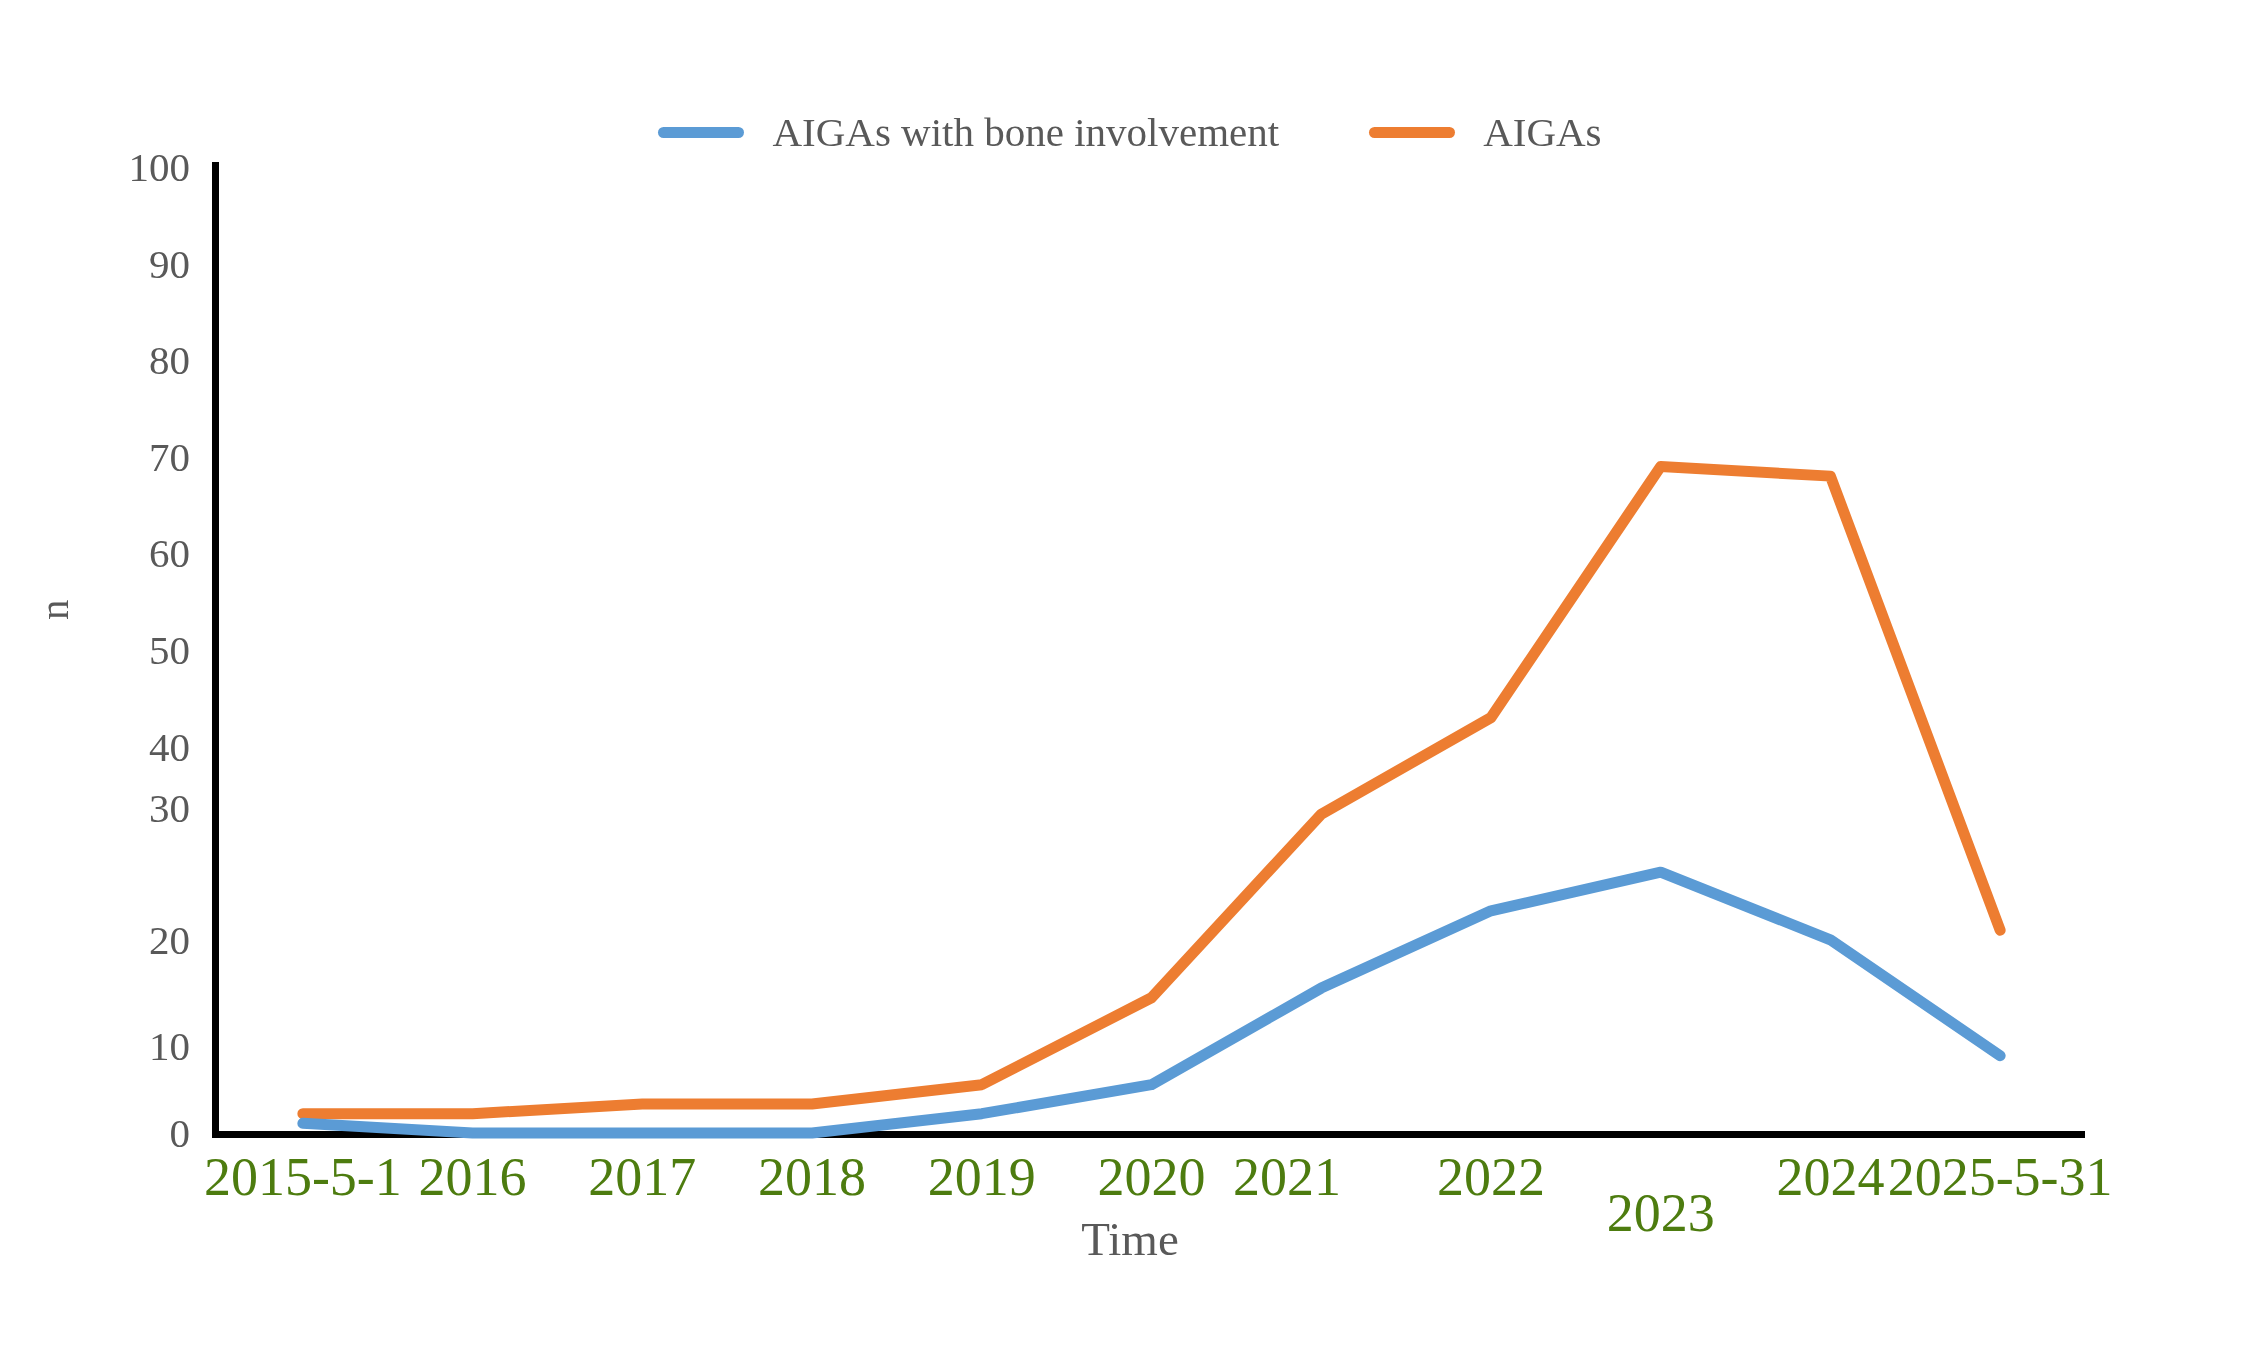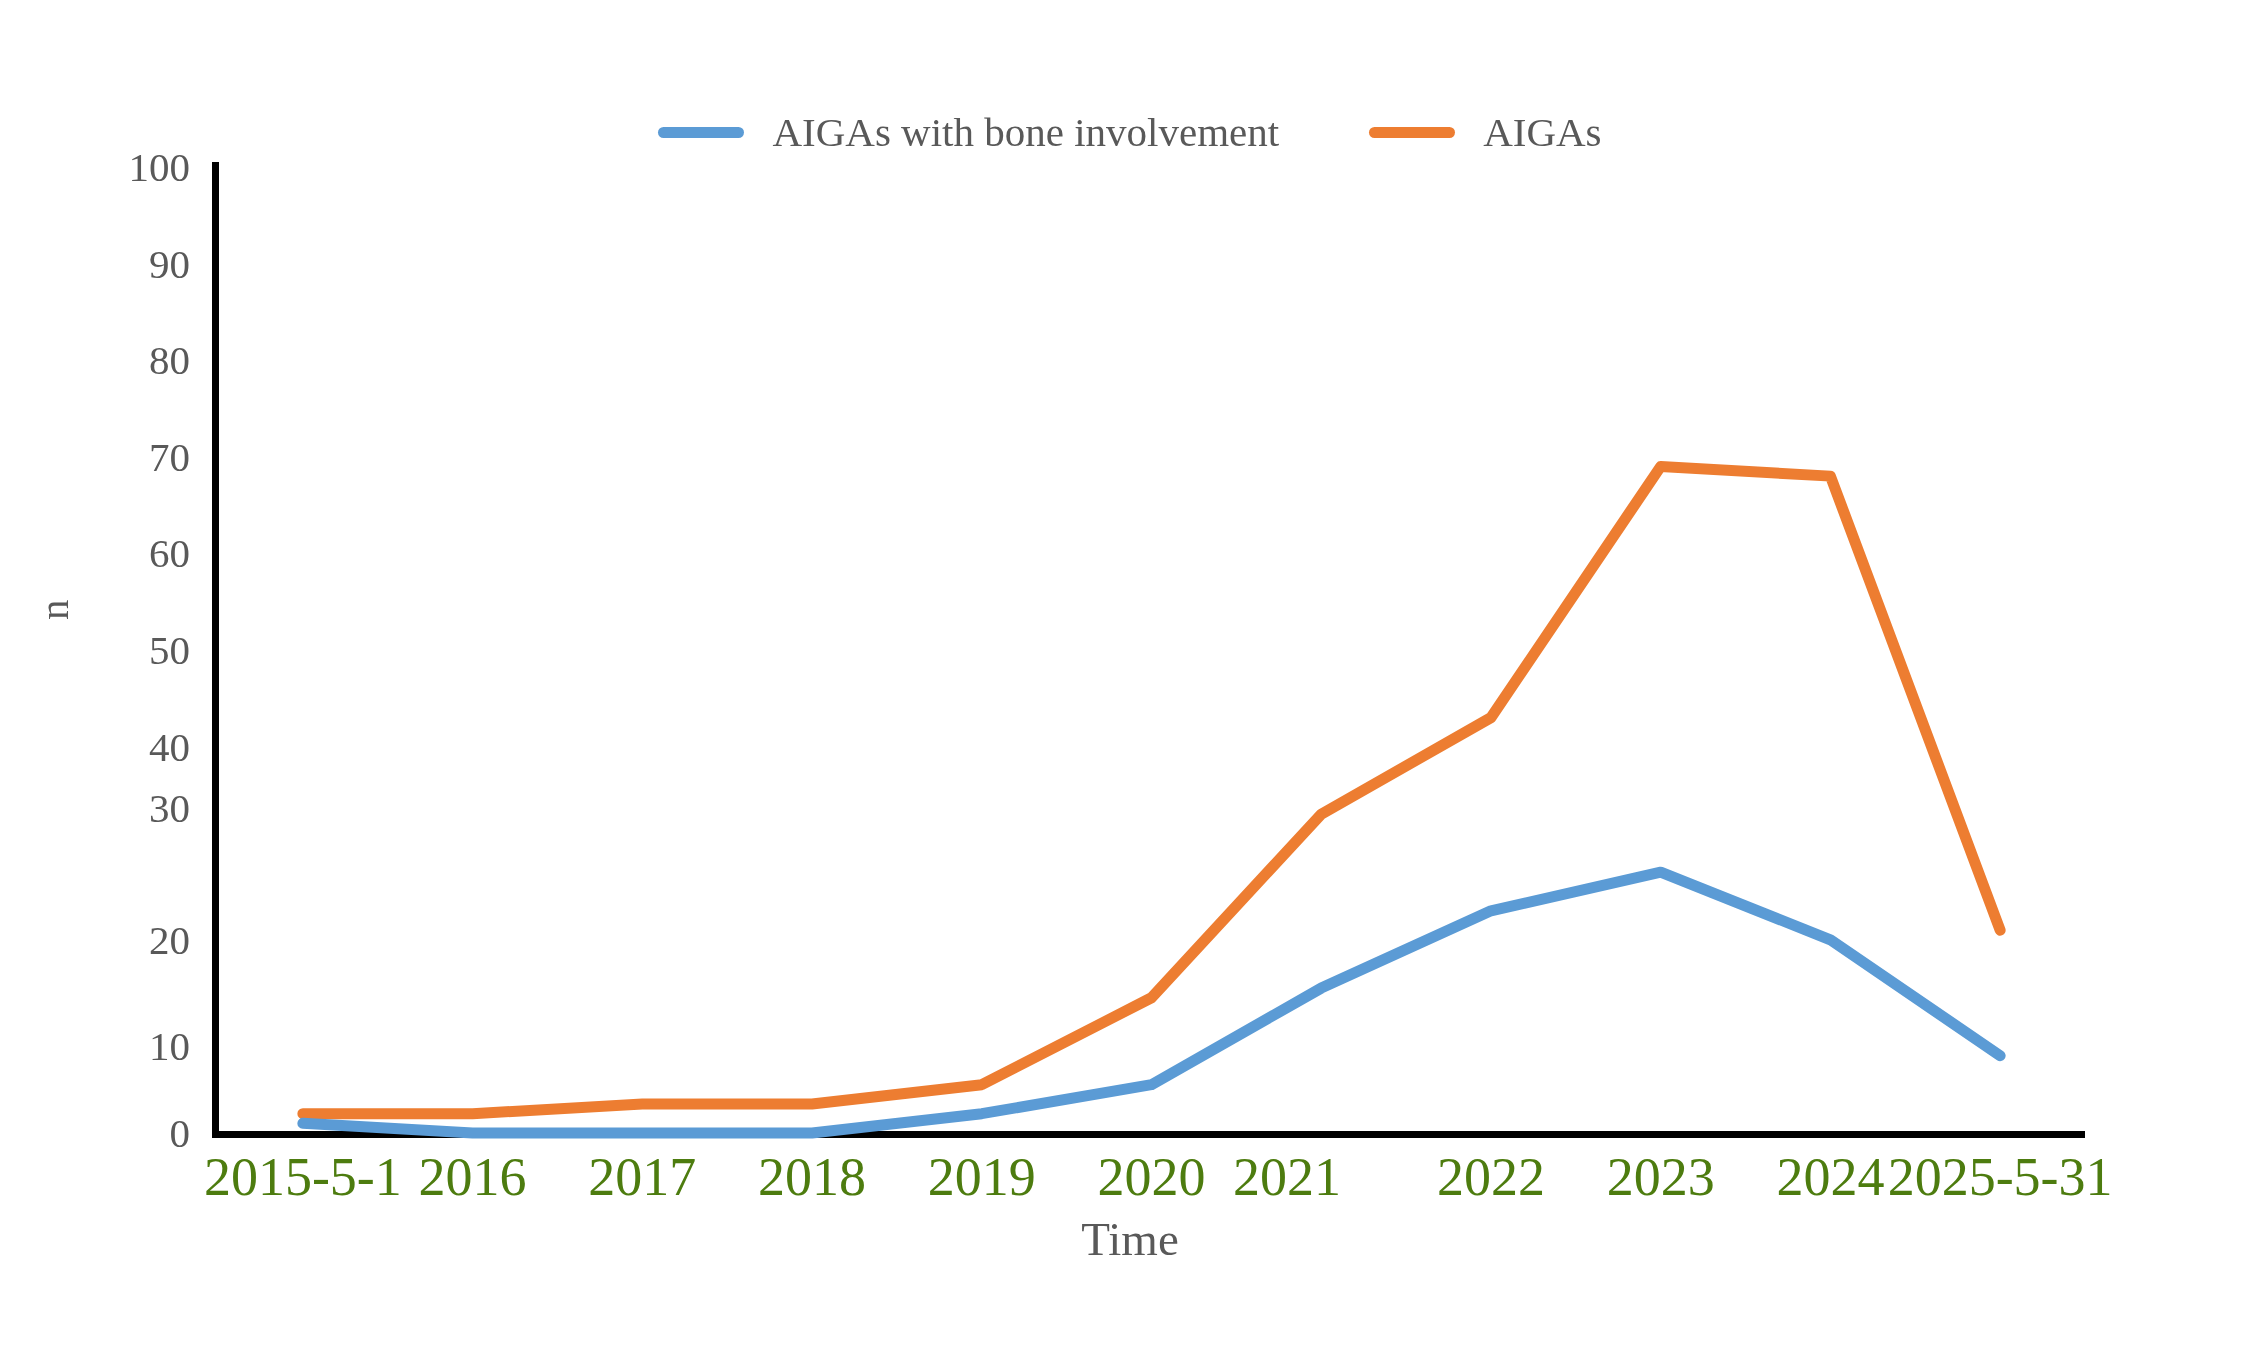--- a/index.html
+++ b/index.html
@@ -97,21 +97,21 @@
 
   <div class="xlabels">
       <div class="xtick" style="left: 84.8636px;">2015-5-1</div>
       <div class="xtick" style="left: 254.591px;">2016</div>
       <div class="xtick" style="left: 424.318px;">2017</div>
       <div class="xtick" style="left: 594.045px;">2018</div>
       <div class="xtick" style="left: 763.773px;">2019</div>
       <div class="xtick" style="left: 933.5px;">2020</div>
       <div class="xtick" style="left: 1069px;">2021</div>
       <div class="xtick" style="left: 1272.95px;">2022</div>
-      <div class="xtick" style="left: 1442.68px;">2023</div>
+      <div class="xtick" style="left: 1442.68px; margin-top: 36px;">2023</div>
       <div class="xtick" style="left: 1612.41px;">2024</div>
       <div class="xtick" style="left: 1782.14px;">2025-5-31</div>
     </div>
 
   <div class="xtitle">Time</div>
   <div class="ytitle">n</div>
 
 </div>
 
 </body></html>

